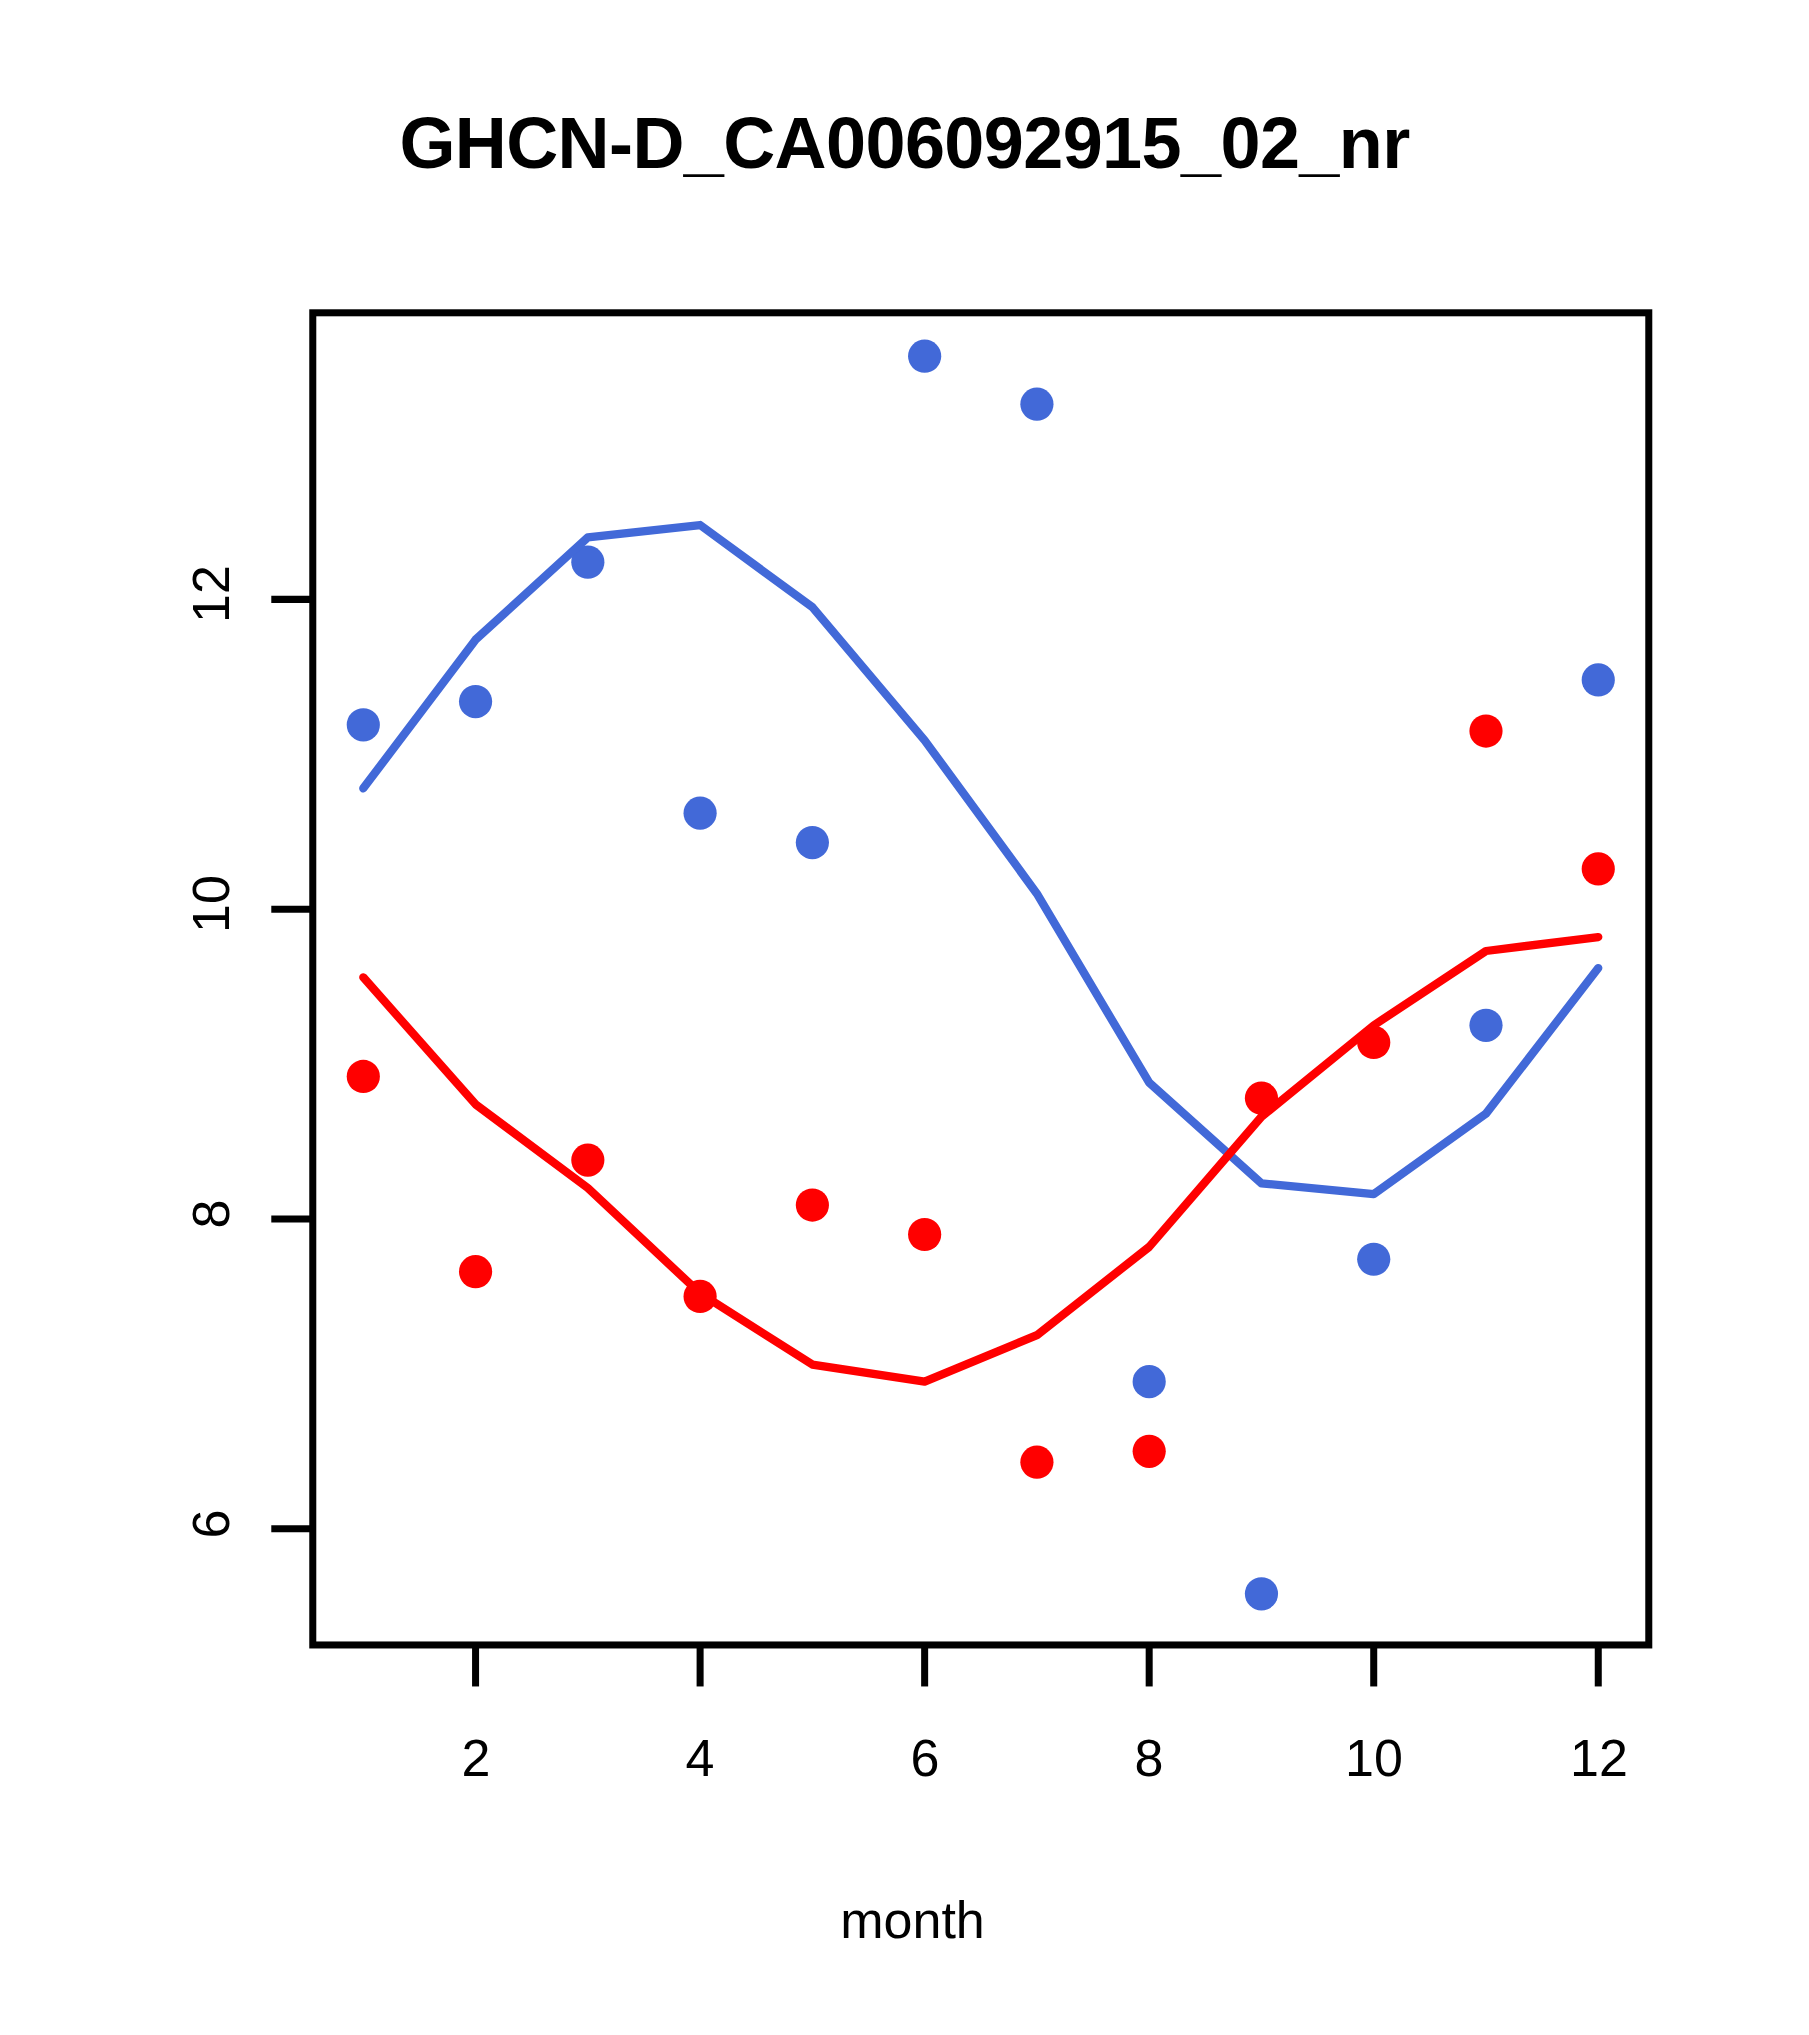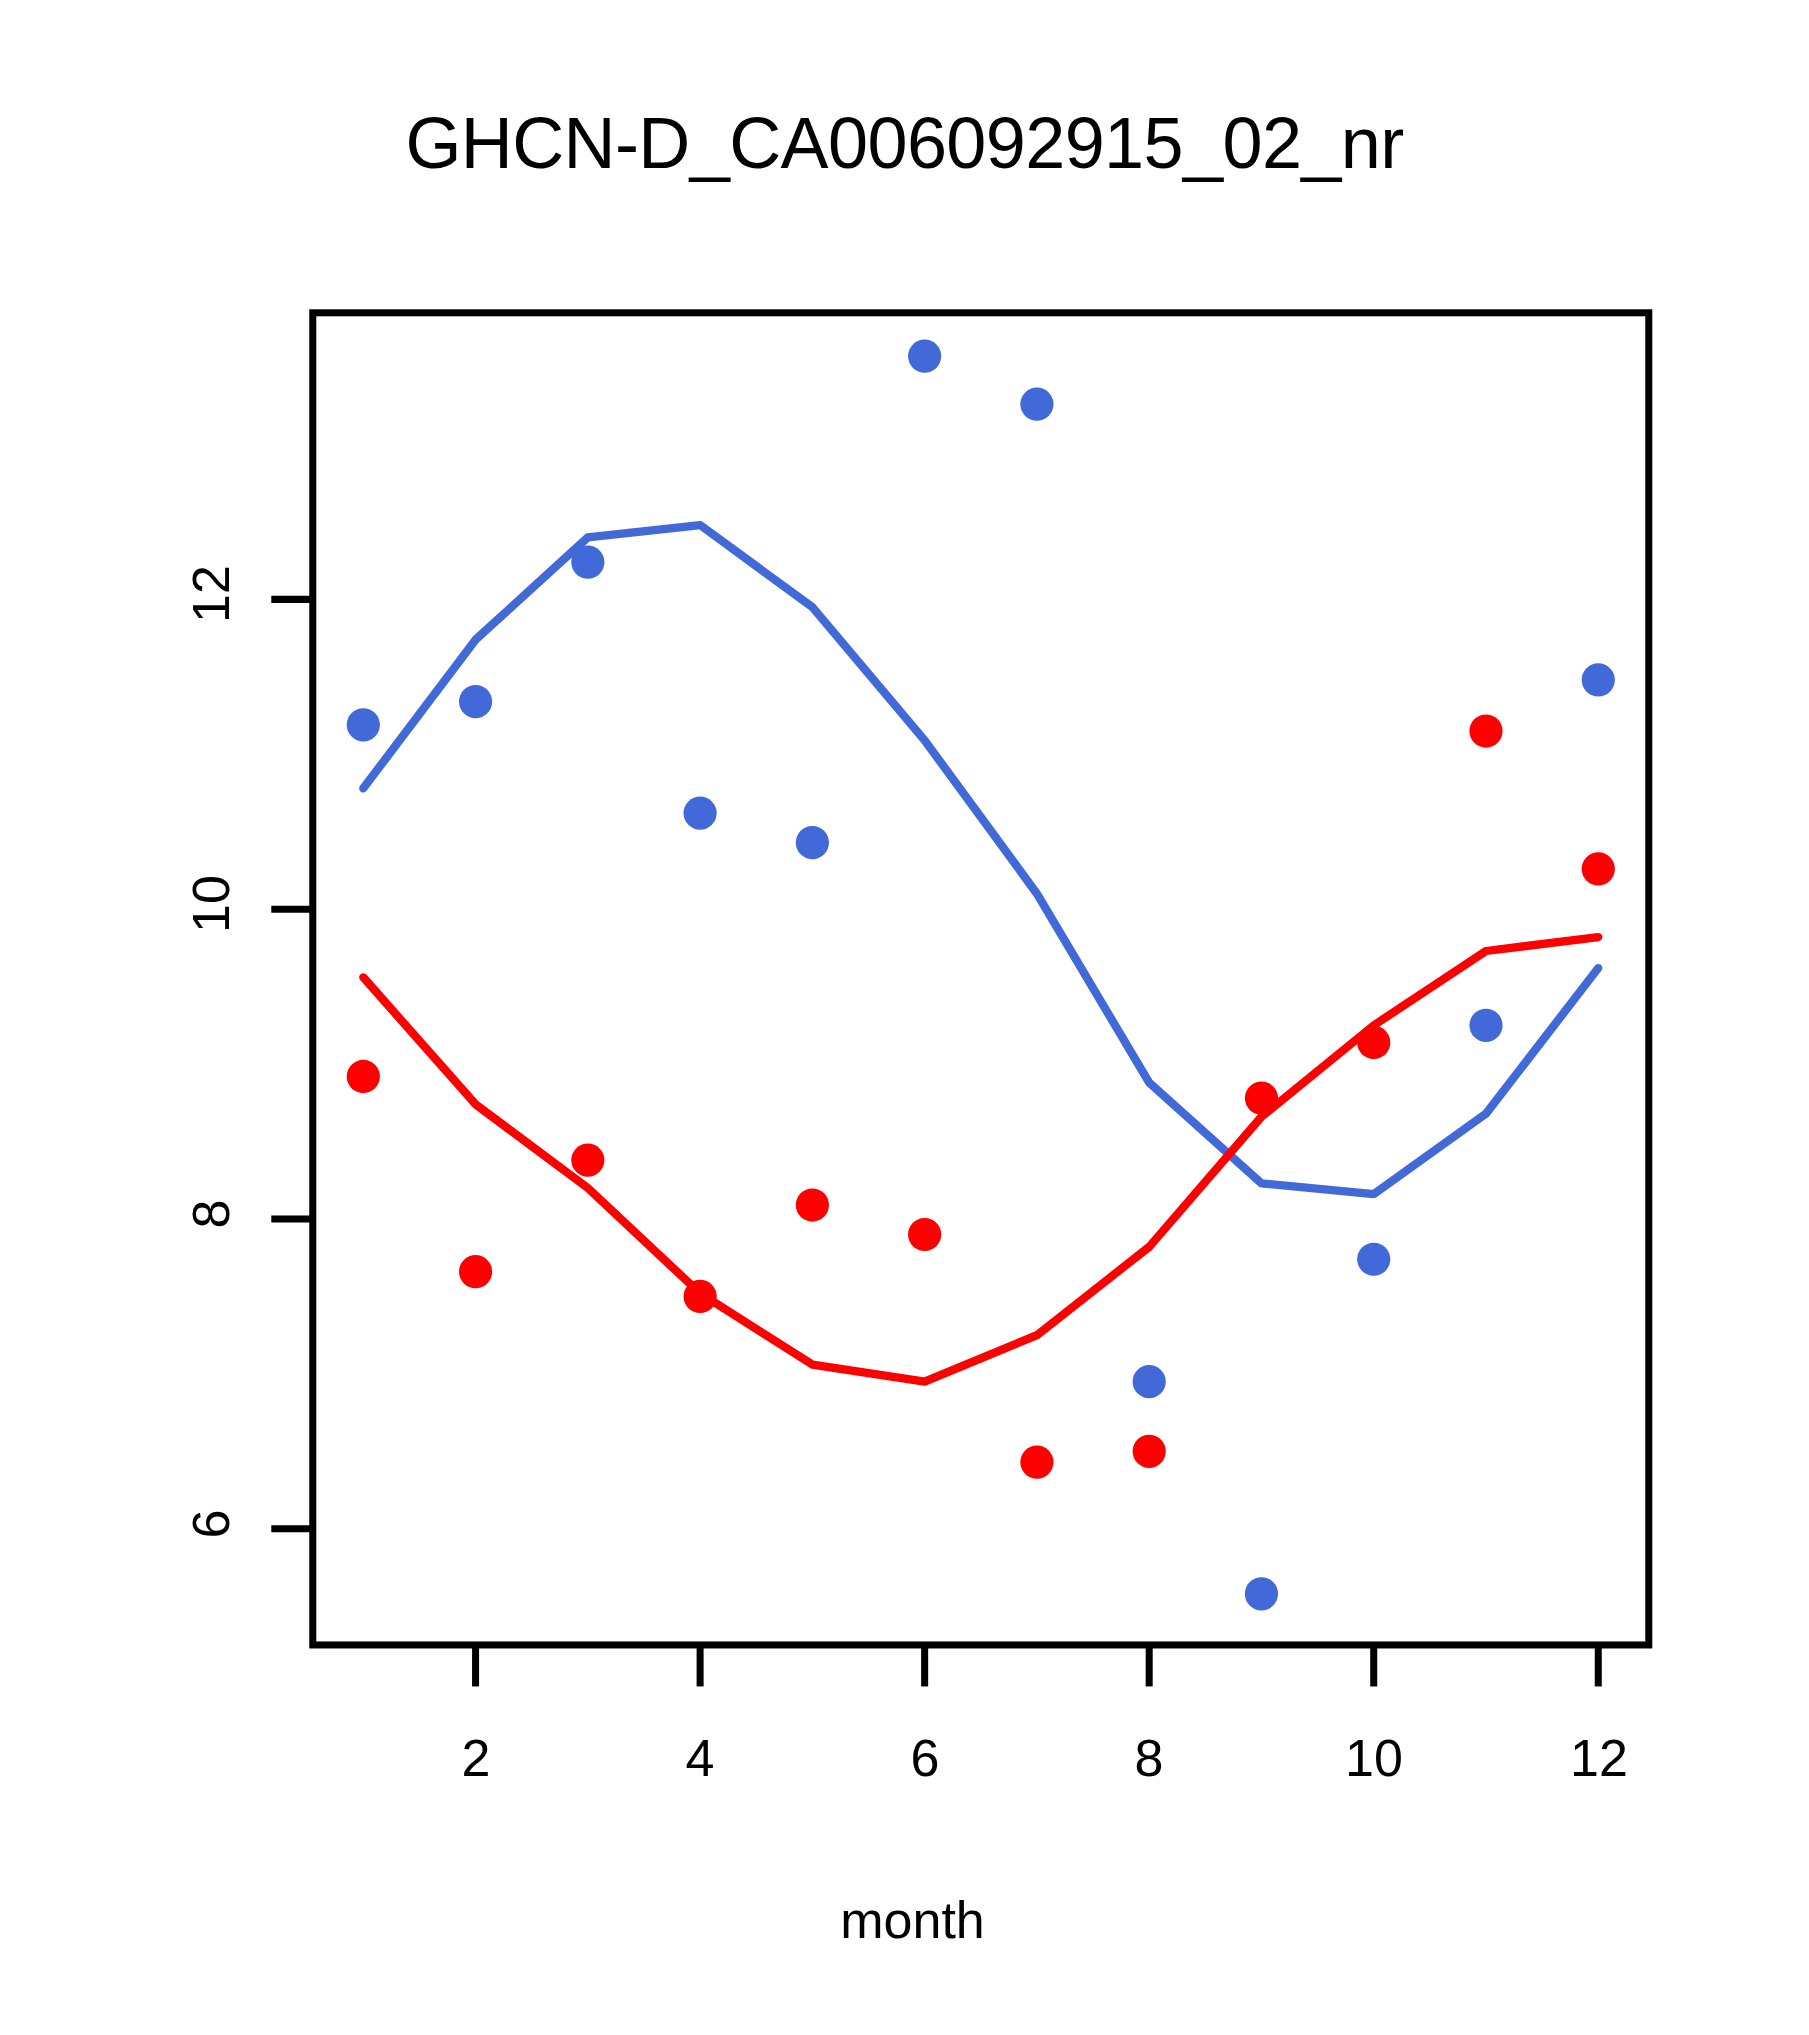--- a/index.html
+++ b/index.html
@@ -9,21 +9,21 @@
     font-family:"Liberation Sans", sans-serif;
     position:relative;
     overflow:hidden;
   }
   #chart-root { position:absolute; inset:0; }
   #plot-title {
     position:absolute;
     left:0; right:0; top:102px;
     text-align:center;
     font-size:72px;
-    font-weight:normal;
+    font-weight:bold;
     color:#000;
     letter-spacing:-0.6px;
     white-space:nowrap;
   }
   #xlabel {
     position:absolute;
     left:0; right:0; top:1890px;
     text-align:center;
     font-size:52px;
     color:#000;

